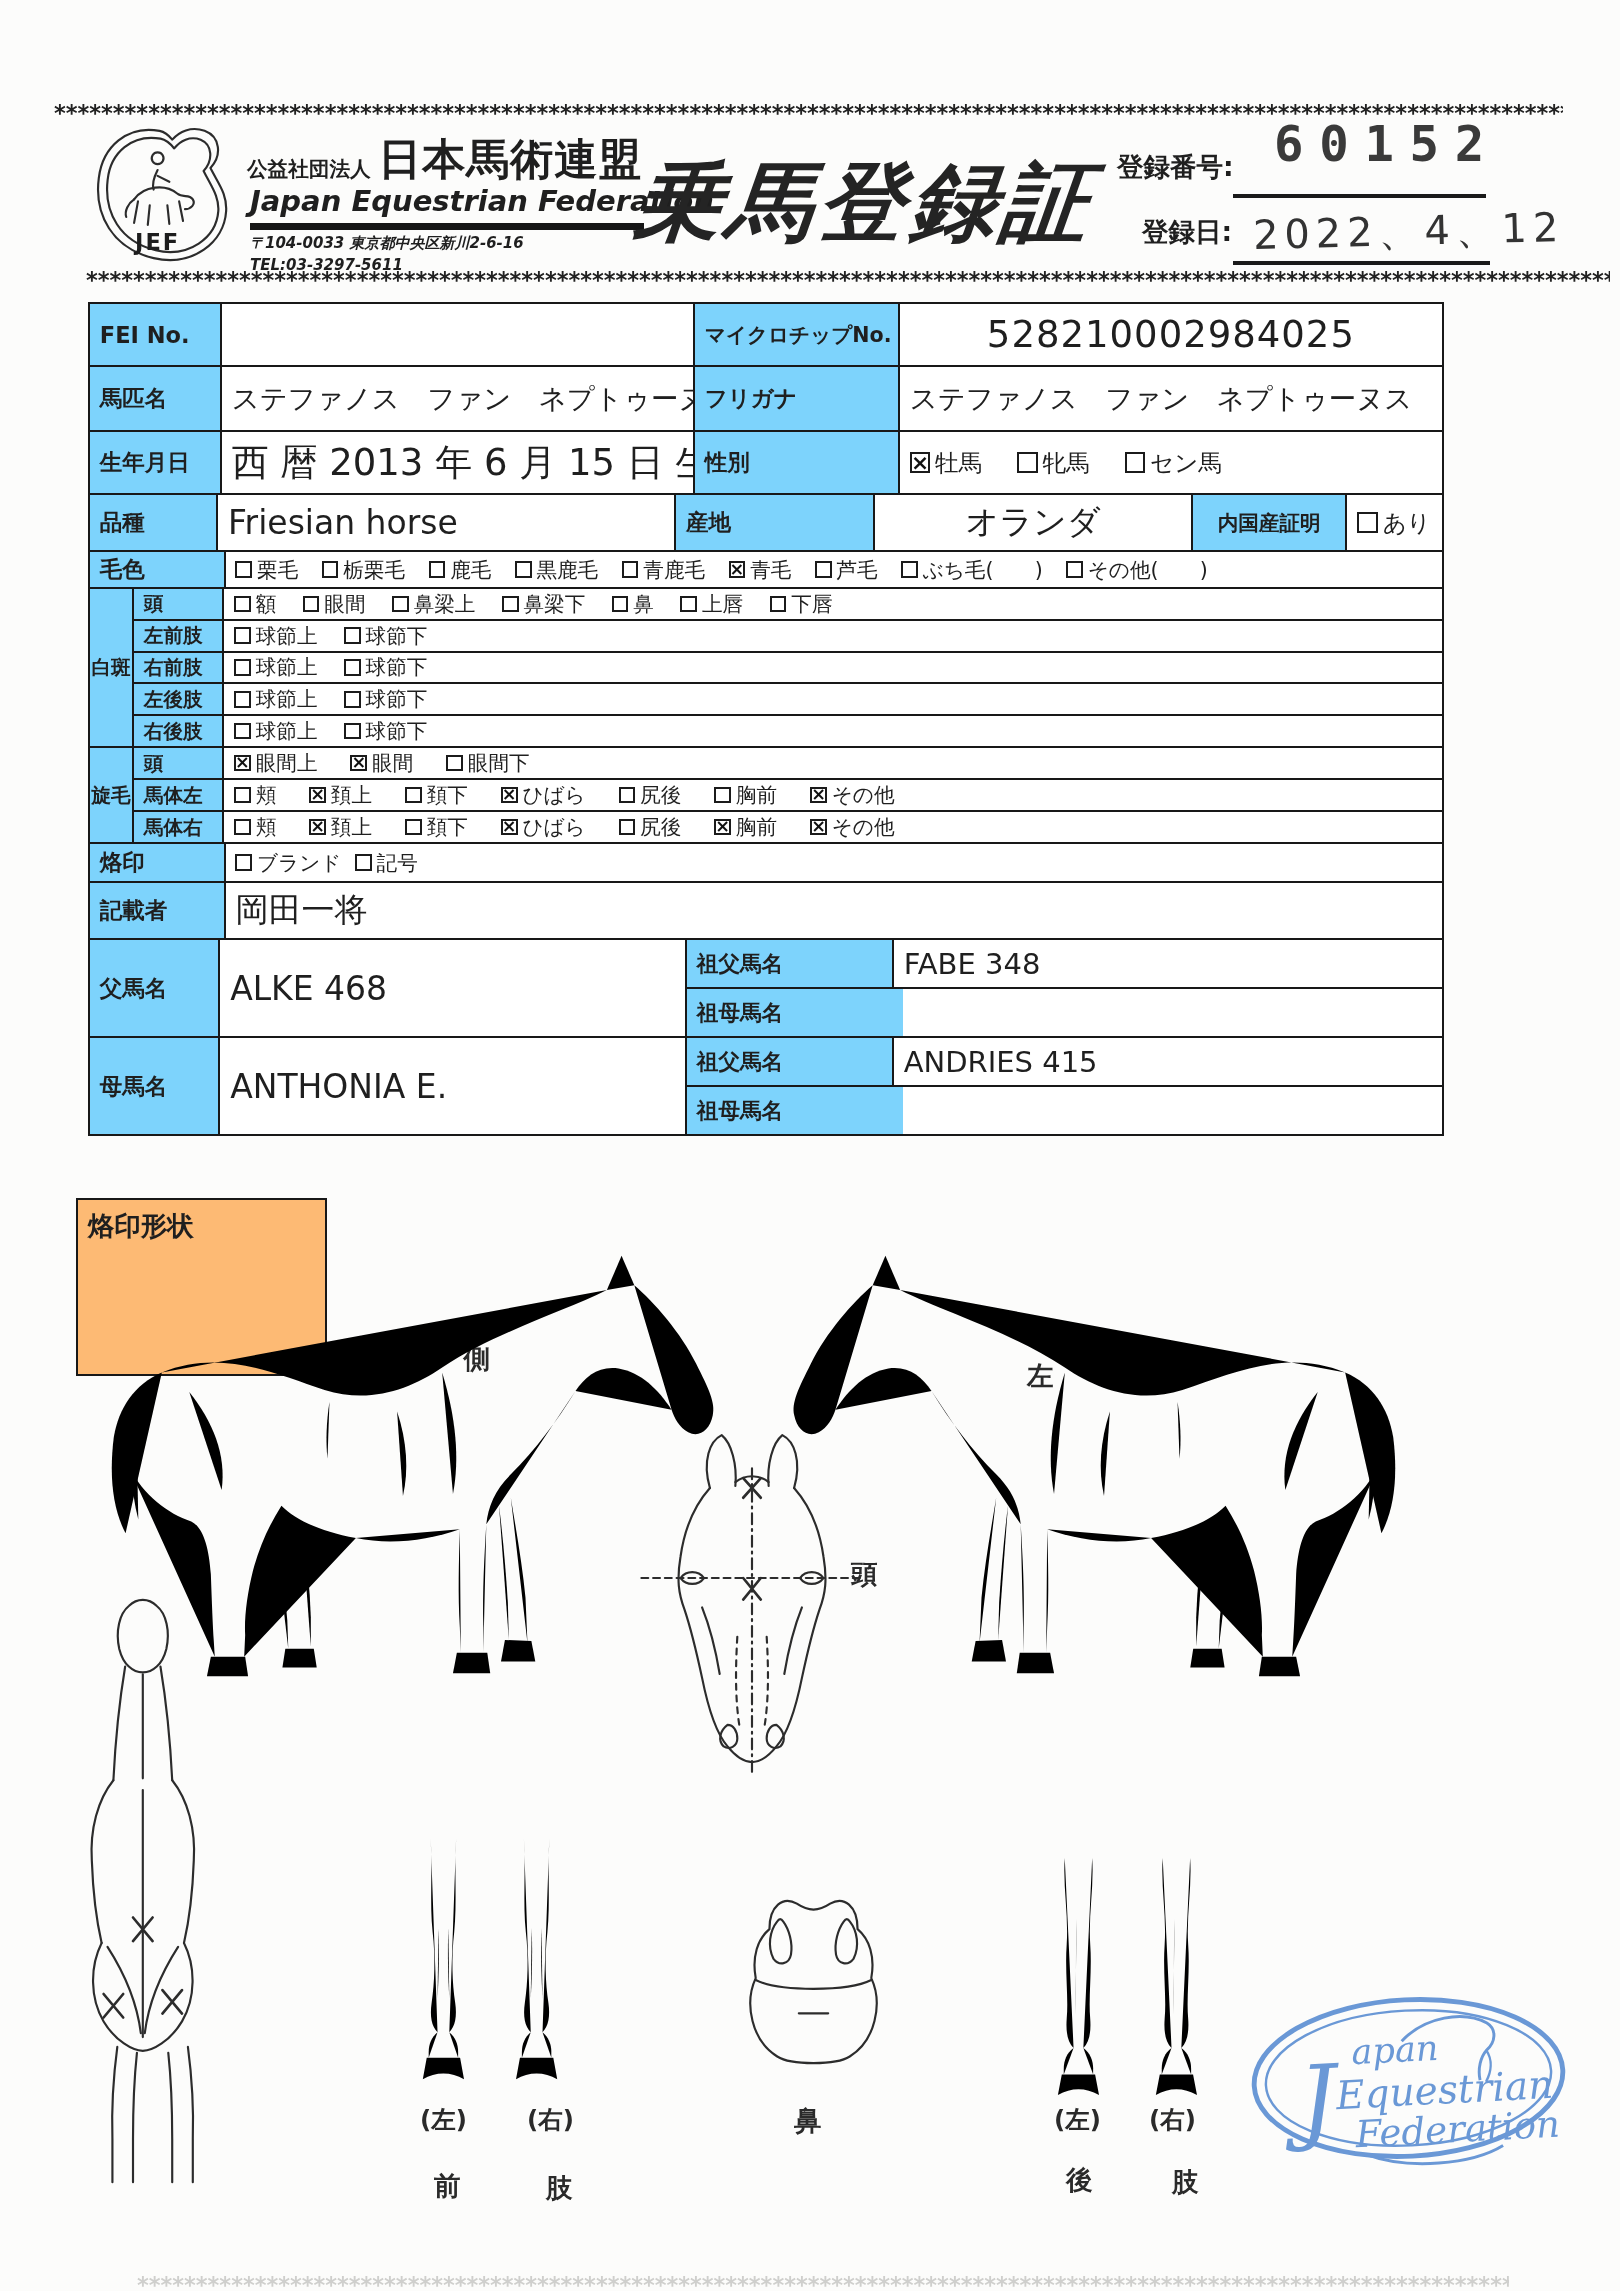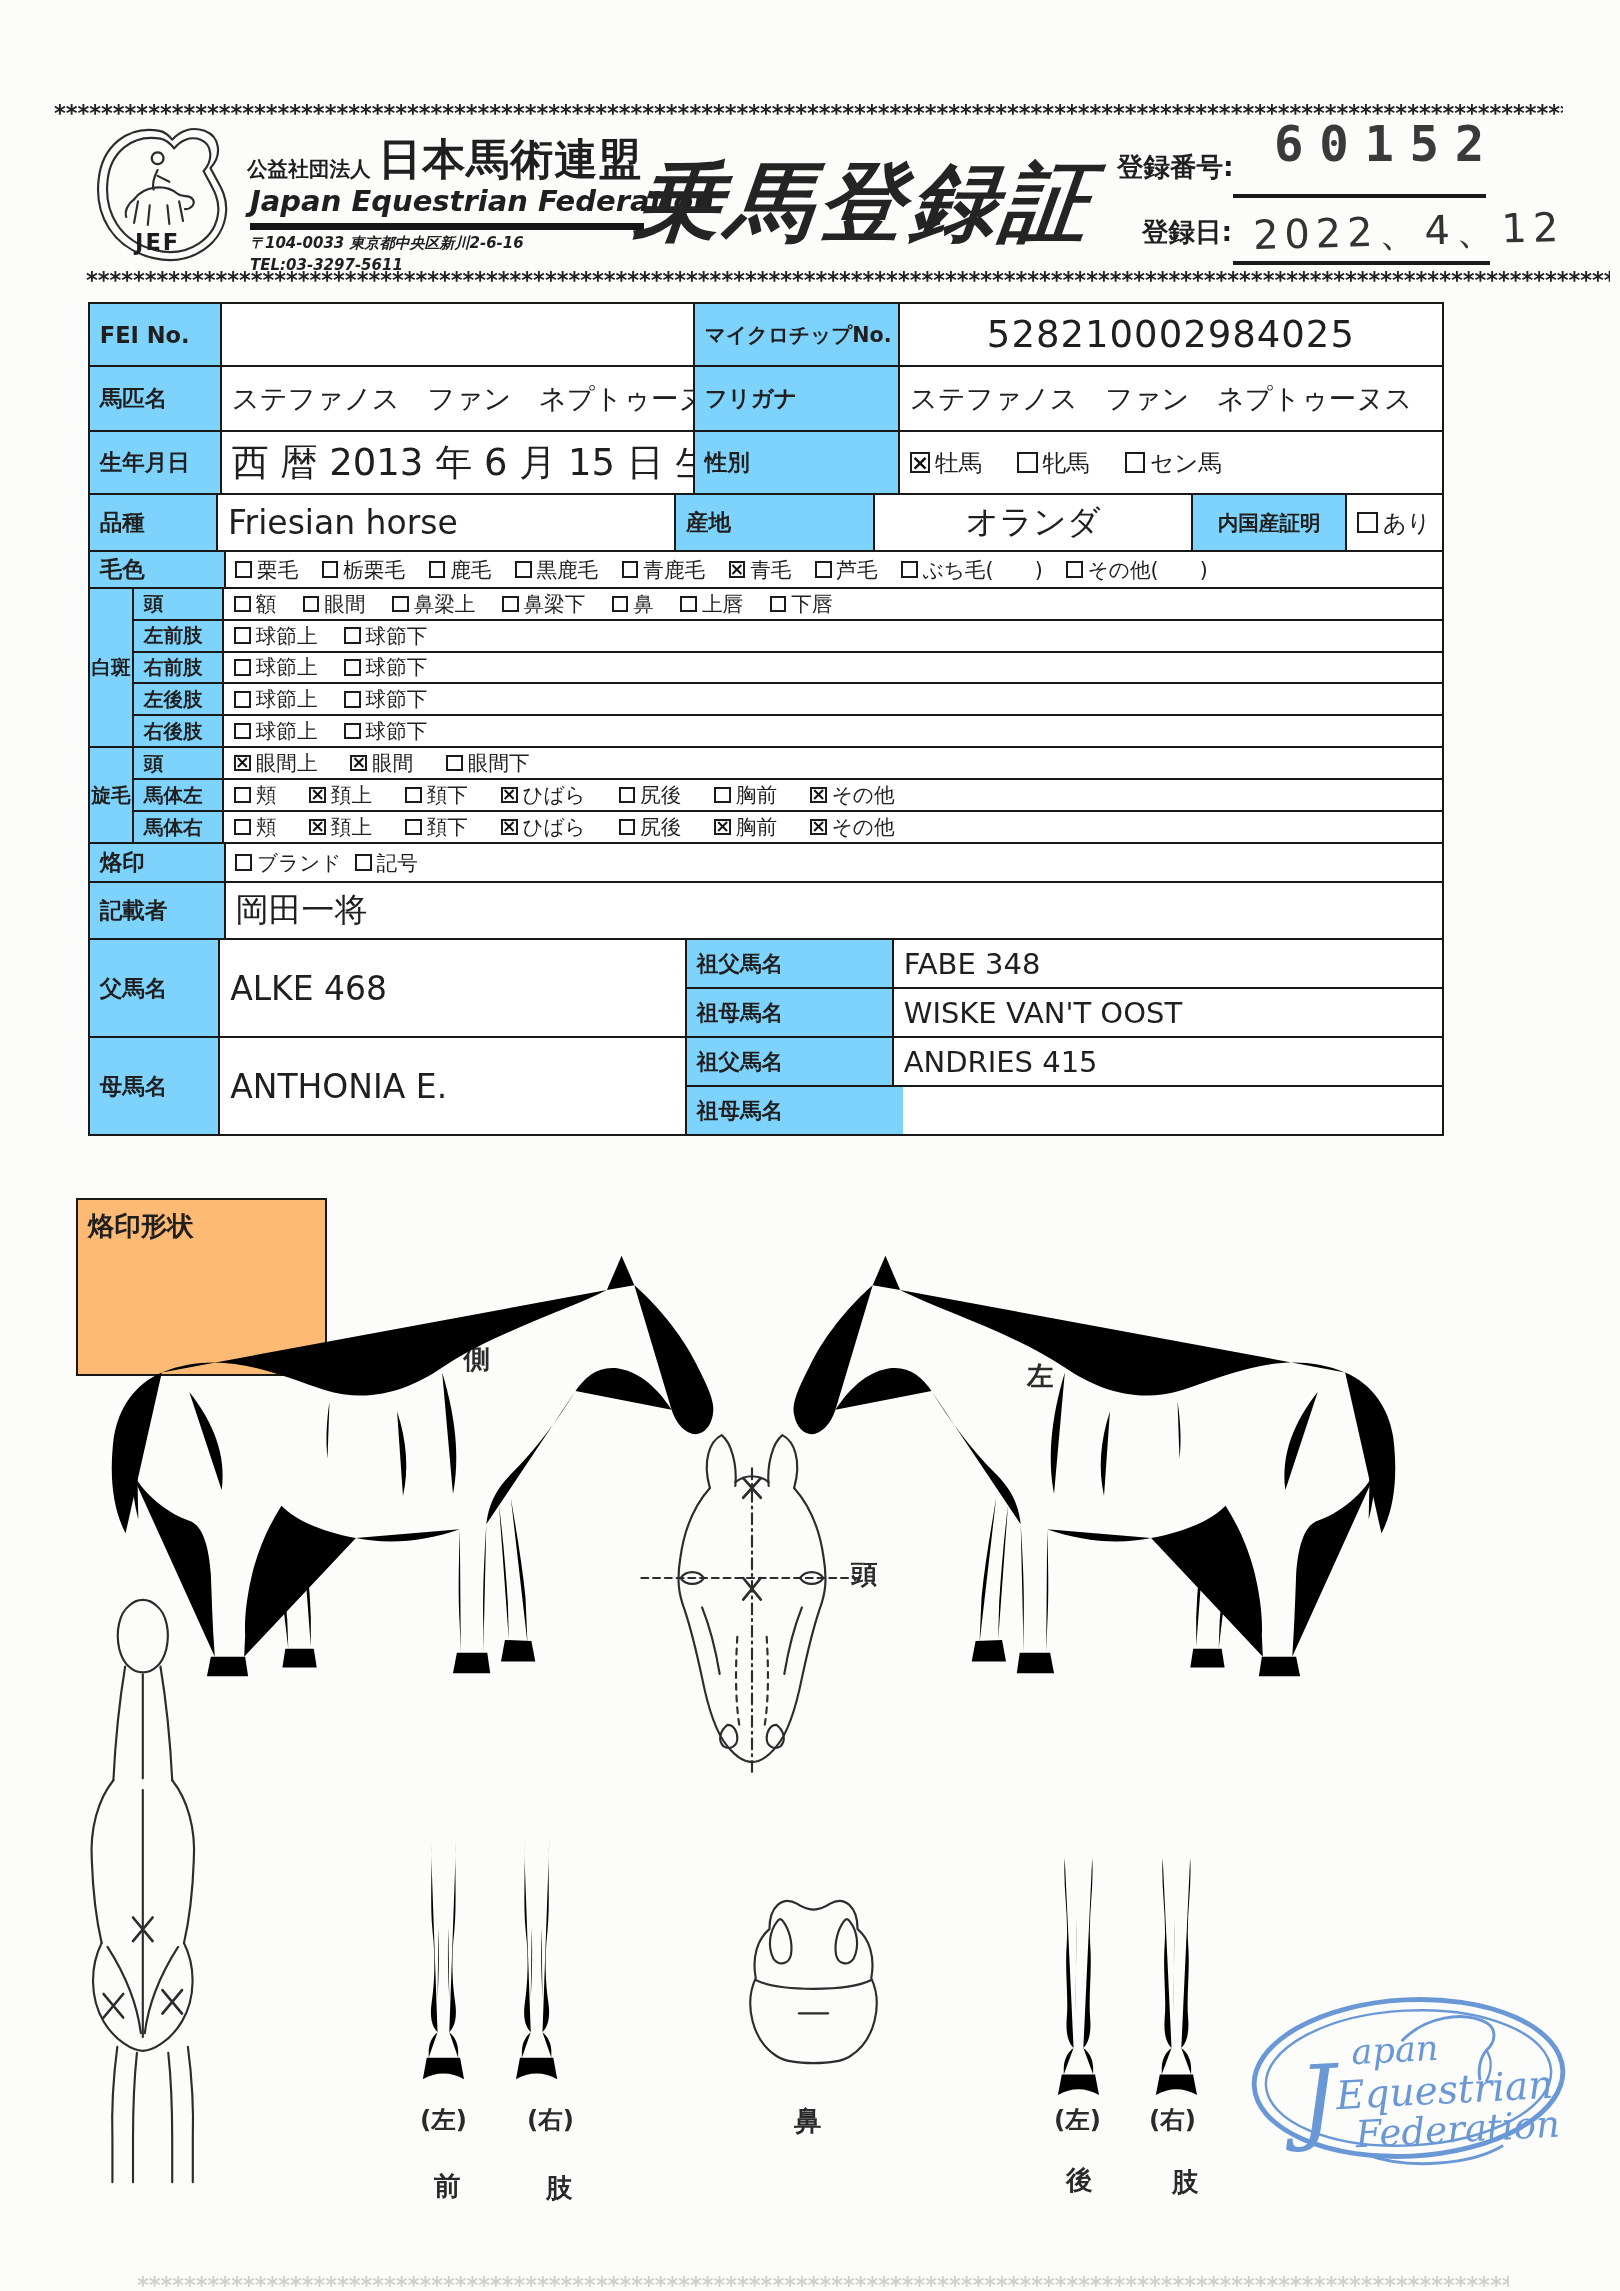--- a/index.html
+++ b/index.html
@@ -440,21 +440,20 @@
   <div class="tr" style="height:96px">
     <div class="td lb" style="width:118px">父馬名</div>
     <div class="td big" style="width:483px">ALKE 468</div>
     <div class="subcol" style="width:755px">
       <div class="subrow">
         <div class="td lb" style="width:196px;font-size:21.6px">祖父馬名</div>
         <div class="td big" style="width:559px;font-size:29px">FABE 348</div>
       </div>
       <div class="subrow">
         <div class="td lb" style="width:196px;font-size:21.6px">祖母馬名</div>
-        <div class="td big" style="width:559px;font-size:29px">WISKE VAN'T OOST</div>
       </div>
     </div>
   </div>
 
   <div class="tr" style="height:96px">
     <div class="td lb" style="width:118px">母馬名</div>
     <div class="td big" style="width:483px">ANTHONIA E.</div>
     <div class="subcol" style="width:755px">
       <div class="subrow">
         <div class="td lb" style="width:196px;font-size:21.6px">祖父馬名</div>

